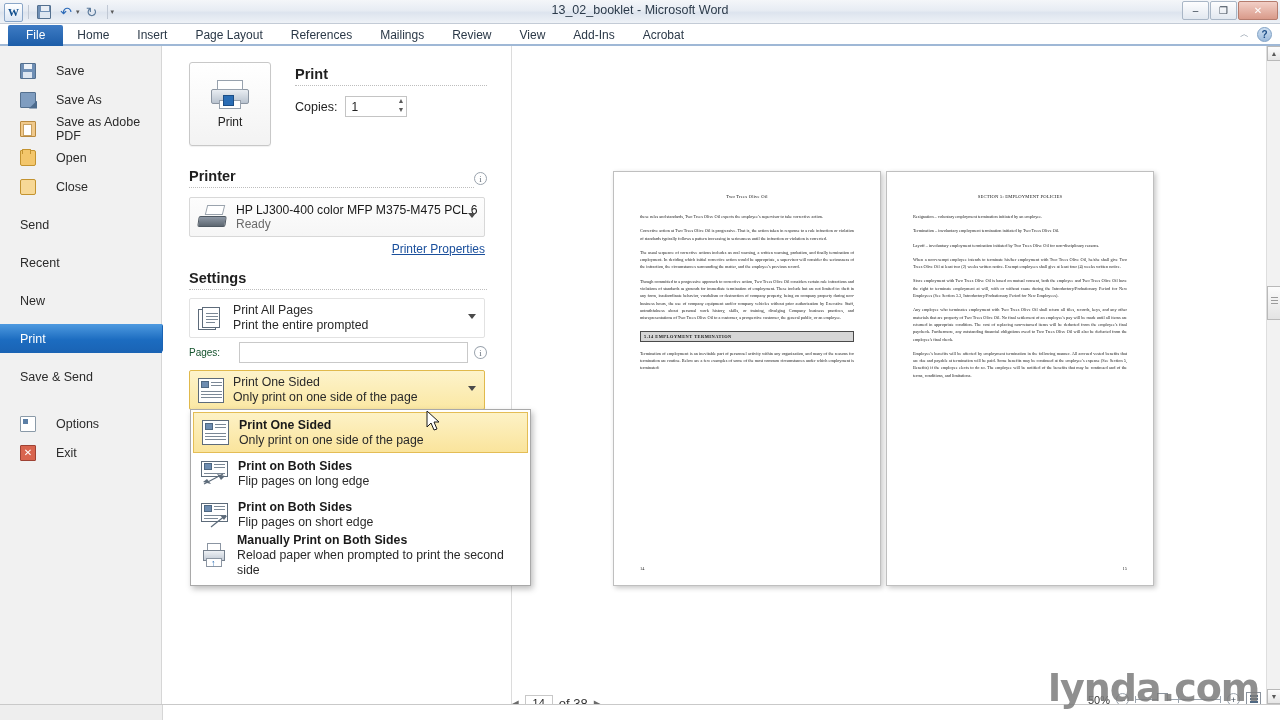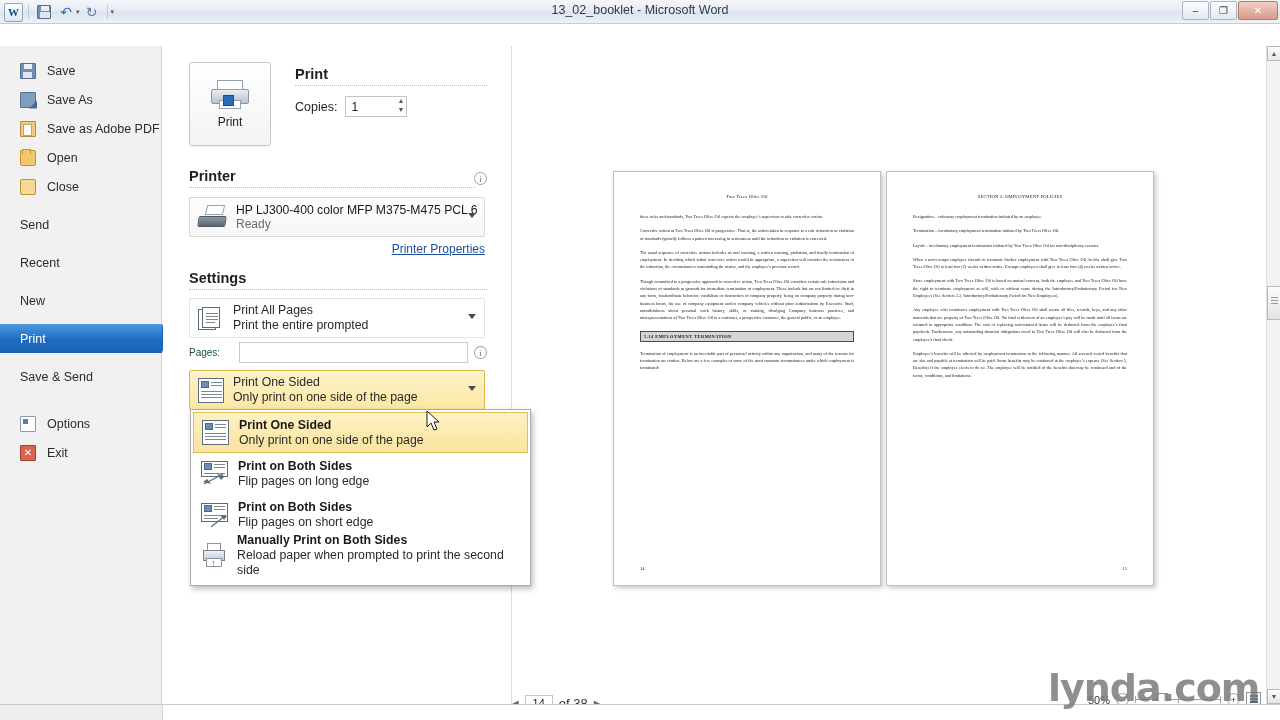--- a/index.html
+++ b/index.html
@@ -69,21 +69,21 @@
     color:#1d4e87; font-size:10px; font-weight:bold; display:flex; align-items:center; justify-content:center;
   }
   .caret-up { font-size:9px; color:#7d8c9c; }
 
   
   .backstage-nav {
     position:absolute; left:0; top:46px; width:162px; height:658px;
     background:#f1f1f1; border-right:1px solid #d6d6d6;
   }
   .nav-item {
-    height:29px; display:flex; align-items:center; gap:11px;
+    height:29px; display:flex; align-items:center; gap:20px;
     padding-left:20px; font-size:12.5px; color:#2b2b2b;
   }
   .nav-item.plain { padding-left:20px; }
   .nav-item.sel {
     background: linear-gradient(to bottom,#4e9ae0,#1c6cc0 55%,#1a63b4);
     color:#ffffff; width:162px; position:relative;
   }
   .nav-item.sel:after {
     content:""; position:absolute; right:-8px; top:0;
     border-top:14.5px solid transparent; border-bottom:14.5px solid transparent;
@@ -294,20 +294,38 @@
       <span class="tiny-arrow">▾</span>
     </div>
     <div class="title-text">13_02_booklet  -  Microsoft Word</div>
     <div class="winbtns">
       <div class="wbtn">–</div>
       <div class="wbtn">❐</div>
       <div class="wbtn close">✕</div>
     </div>
   </div>
 
+  <div class="ribbon">
+    <div class="tabs">
+      <div class="tab file">File</div>
+      <div class="tab">Home</div>
+      <div class="tab">Insert</div>
+      <div class="tab">Page Layout</div>
+      <div class="tab">References</div>
+      <div class="tab">Mailings</div>
+      <div class="tab">Review</div>
+      <div class="tab">View</div>
+      <div class="tab">Add-Ins</div>
+      <div class="tab">Acrobat</div>
+    </div>
+    <div class="help-ico">
+      <span class="caret-up">︿</span>
+      <span class="circ-q">?</span>
+    </div>
+  </div>
 
   <div class="backstage-nav">
     <div style="height:10px"></div>
     <div class="nav-item">
       <span class="nico save"></span>
       <span>Save</span>
     </div>
     <div class="nav-item">
       <span class="nico saveas"></span>
       <span>Save As</span>

